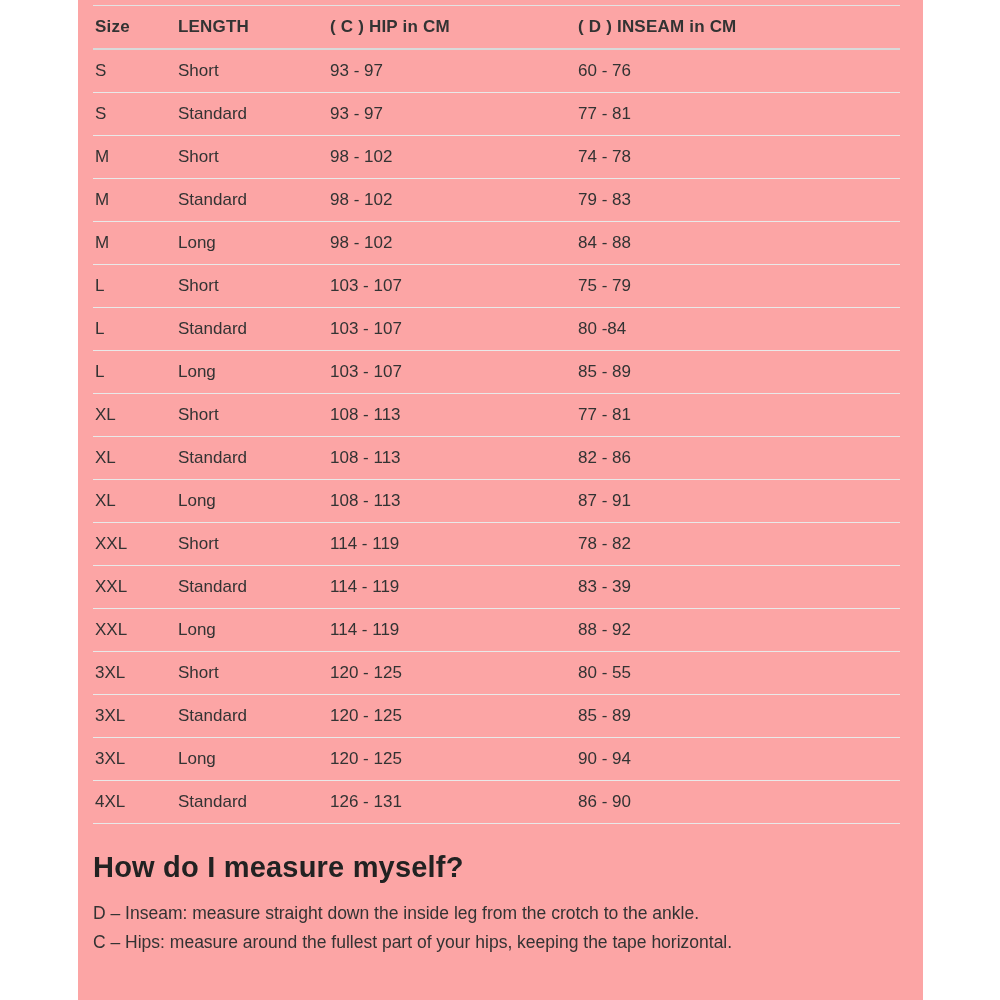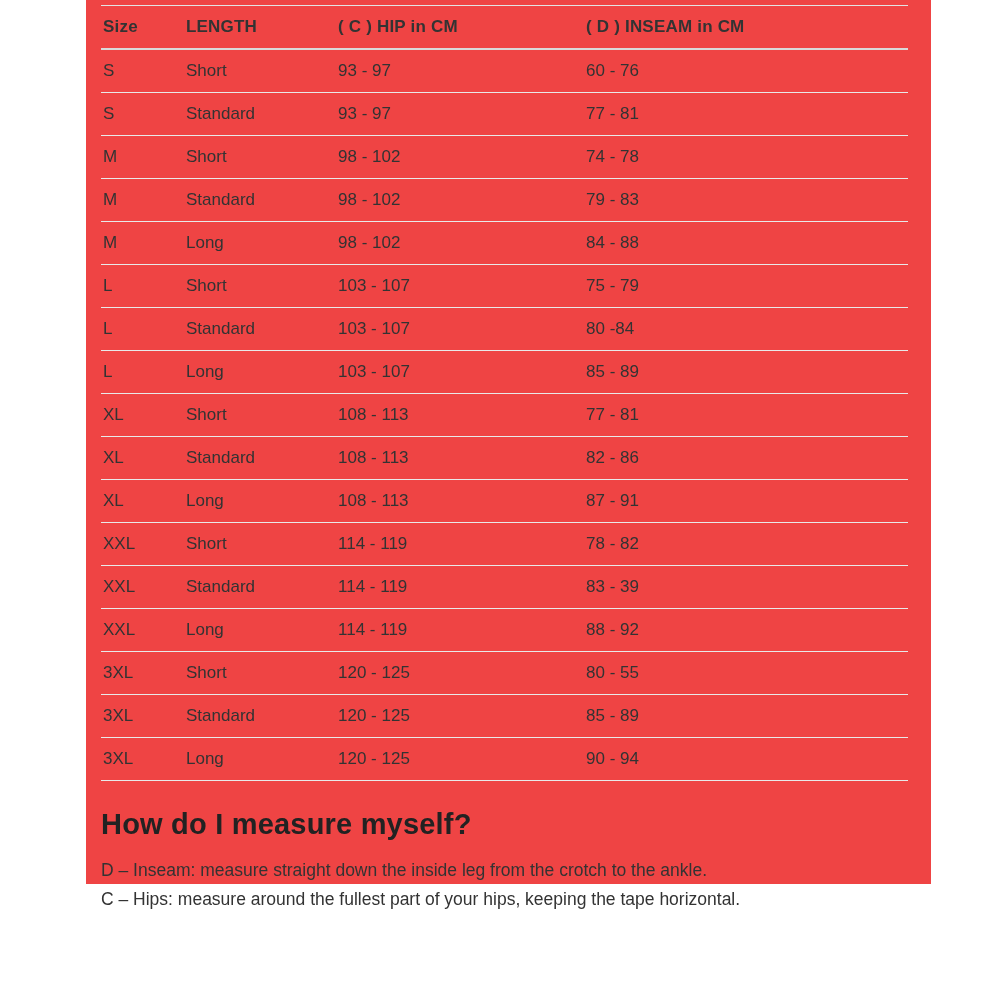--- a/index.html
+++ b/index.html
@@ -11,25 +11,25 @@
   }
   .page {
     position: relative;
     width: 1000px;
     height: 1000px;
     background: #ffffff;
     overflow: hidden;
   }
   .panel {
     position: absolute;
-    left: 86px;
+    left: 78px;
     top: 0;
     width: 845px;
-    height: 884px;
-    background: #ef4444;
+    height: 1000px;
+    background: #fca5a5;
     box-sizing: border-box;
     padding: 5px 23px 0 15px;
   }
   table.size-chart {
     border-collapse: collapse;
     width: 807px;
     border-top: 1px solid #e3e3e3;
     table-layout: fixed;
   }
   col.c-size   { width: 83px; }
@@ -188,20 +188,26 @@
             <td>Standard</td>
             <td>120 - 125</td>
             <td>85 - 89</td>
           </tr>
           <tr>
             <td>3XL</td>
             <td>Long</td>
             <td>120 - 125</td>
             <td>90 - 94</td>
           </tr>
+          <tr>
+            <td>4XL</td>
+            <td>Standard</td>
+            <td>126 - 131</td>
+            <td>86 - 90</td>
+          </tr>
         </tbody>
     </table>
 
     <h2 class="measure-heading">How do I measure myself?</h2>
     <p class="measure-line">D – Inseam: measure straight down the inside leg from the crotch to the ankle.</p>
     <p class="measure-line">C – Hips: measure around the fullest part of your hips, keeping the tape horizontal.</p>
 
   </div>
 </div>
 

